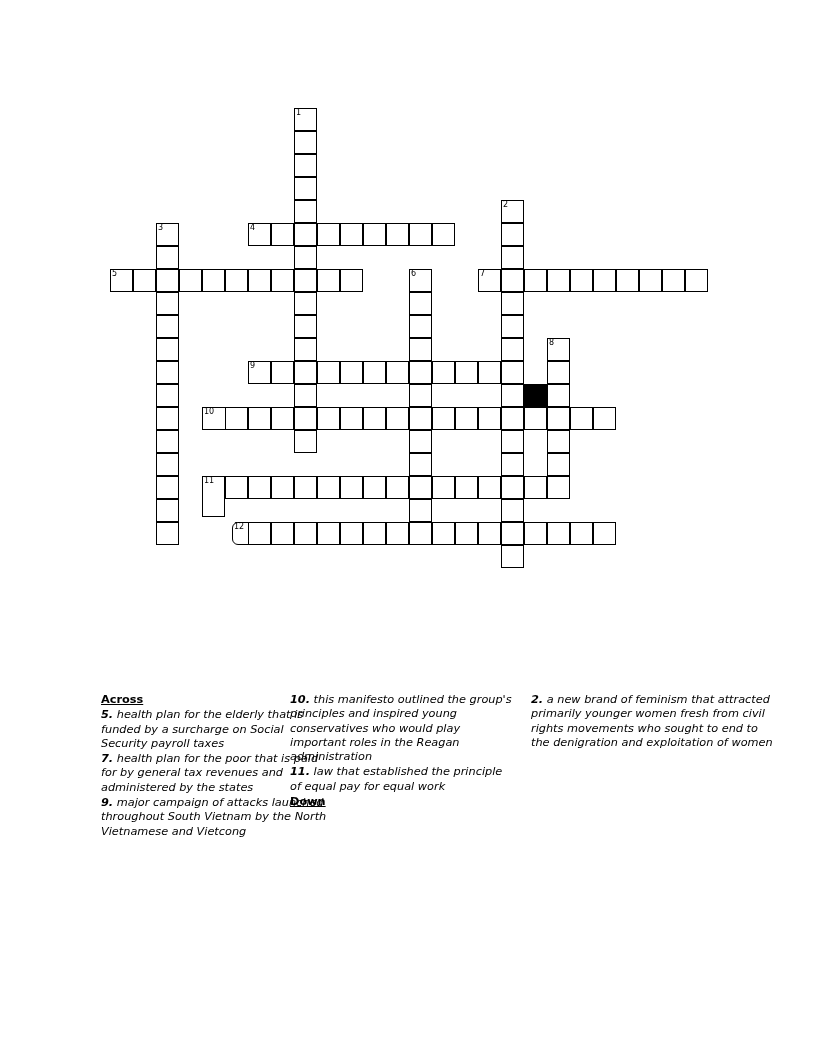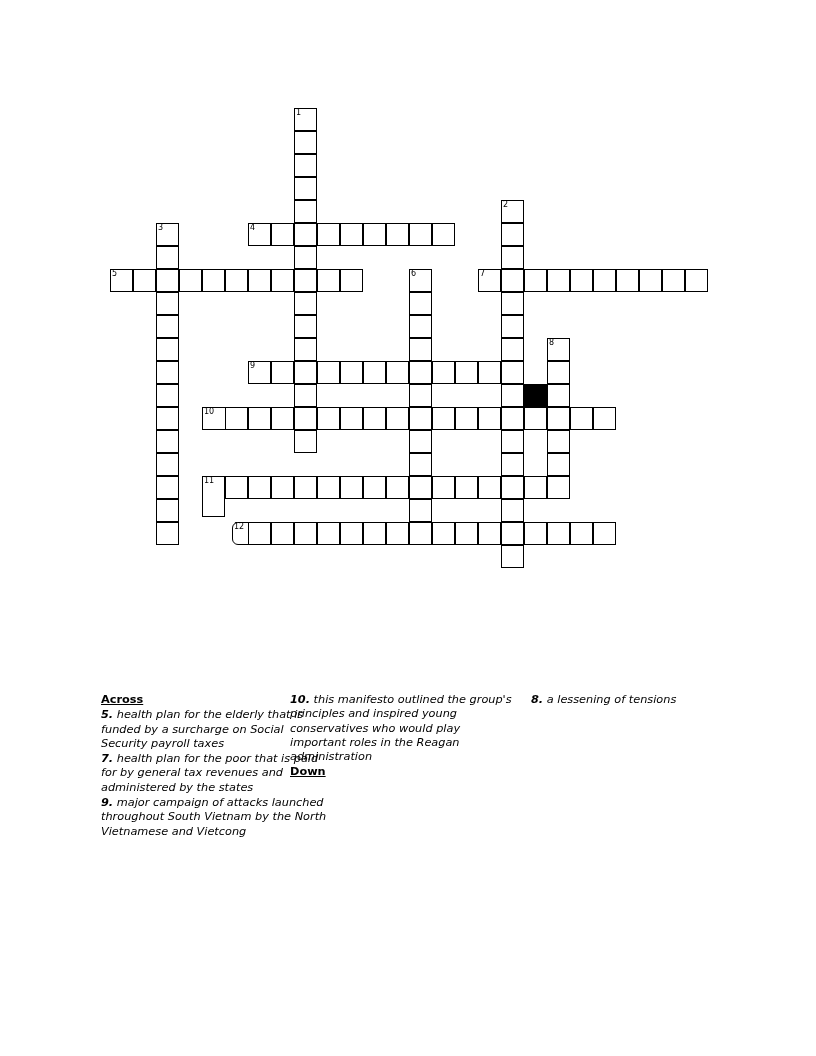--- a/index.html
+++ b/index.html
@@ -262,21 +262,22 @@
   <div id="clues">
     <div class="clue-col col1">
       <span class="section-head">Across</span>
       <span class="clue"><b>5.</b><span> health plan for the elderly that is funded by a surcharge on Social Security payroll taxes</span></span>
       <span class="clue"><b>7.</b><span> health plan for the poor that is paid for by general tax revenues and administered by the states</span></span>
       <span class="clue"><b>9.</b><span> major campaign of attacks launched throughout South Vietnam by the North Vietnamese and Vietcong</span></span>
     </div>
 
     <div class="clue-col col2">
       <span class="clue"><b>10.</b><span> this manifesto outlined the group's principles and inspired young conservatives who would play important roles in the Reagan administration</span></span>
+      <span class="clue"><b>11.</b><span> law that established the principle of equal pay for equal work</span></span>
       <span class="section-head">Down</span>
     </div>
 
     <div class="clue-col col3">
-      <span class="clue"><b>8.</b><span> a lessening of tensions</span></span>
+      <span class="clue"><b>2.</b><span> a new brand of feminism that attracted primarily younger women fresh from civil rights movements who sought to end to the denigration and exploitation of women</span></span>
     </div>
   </div>
 
 </div>
 
 </body></html>

